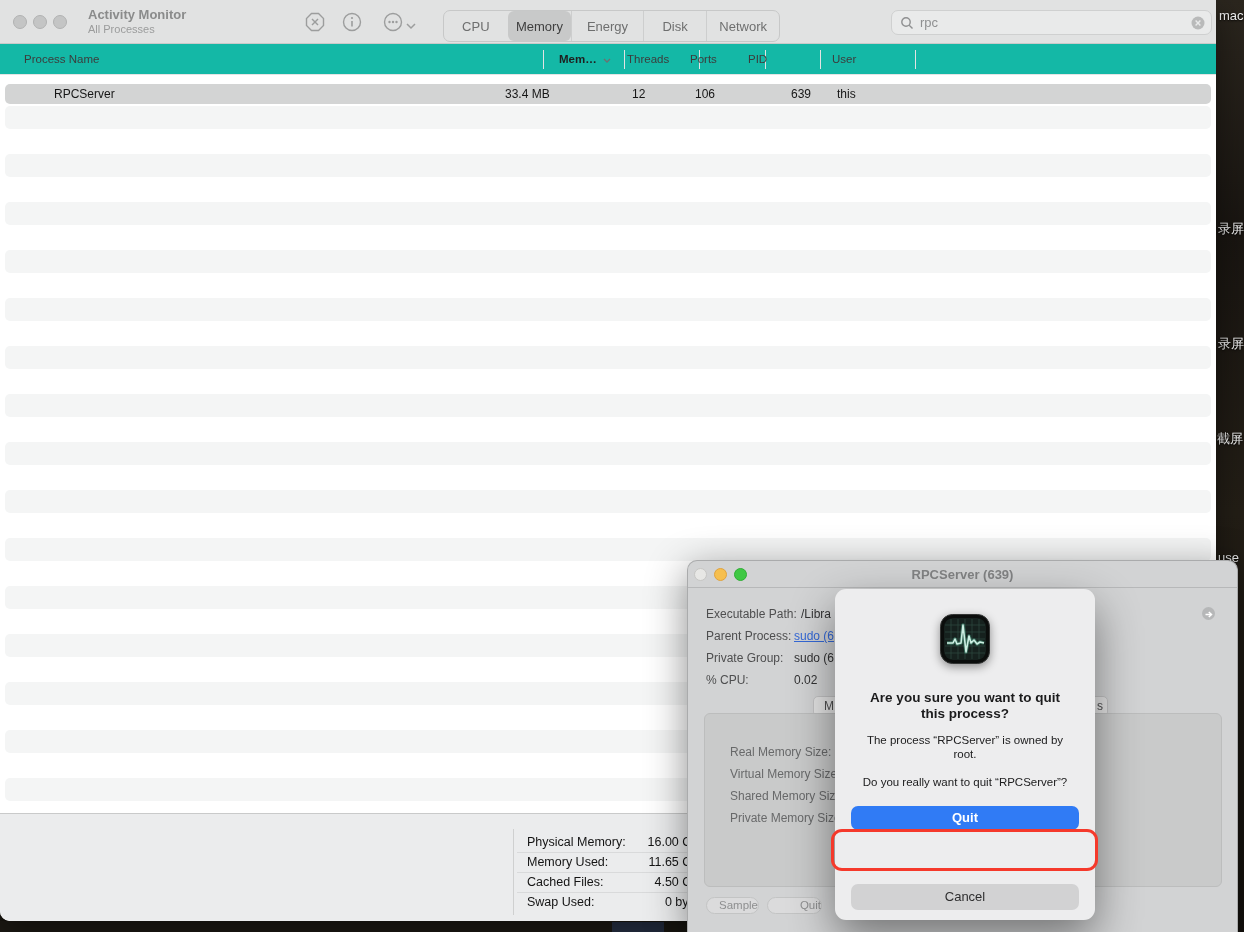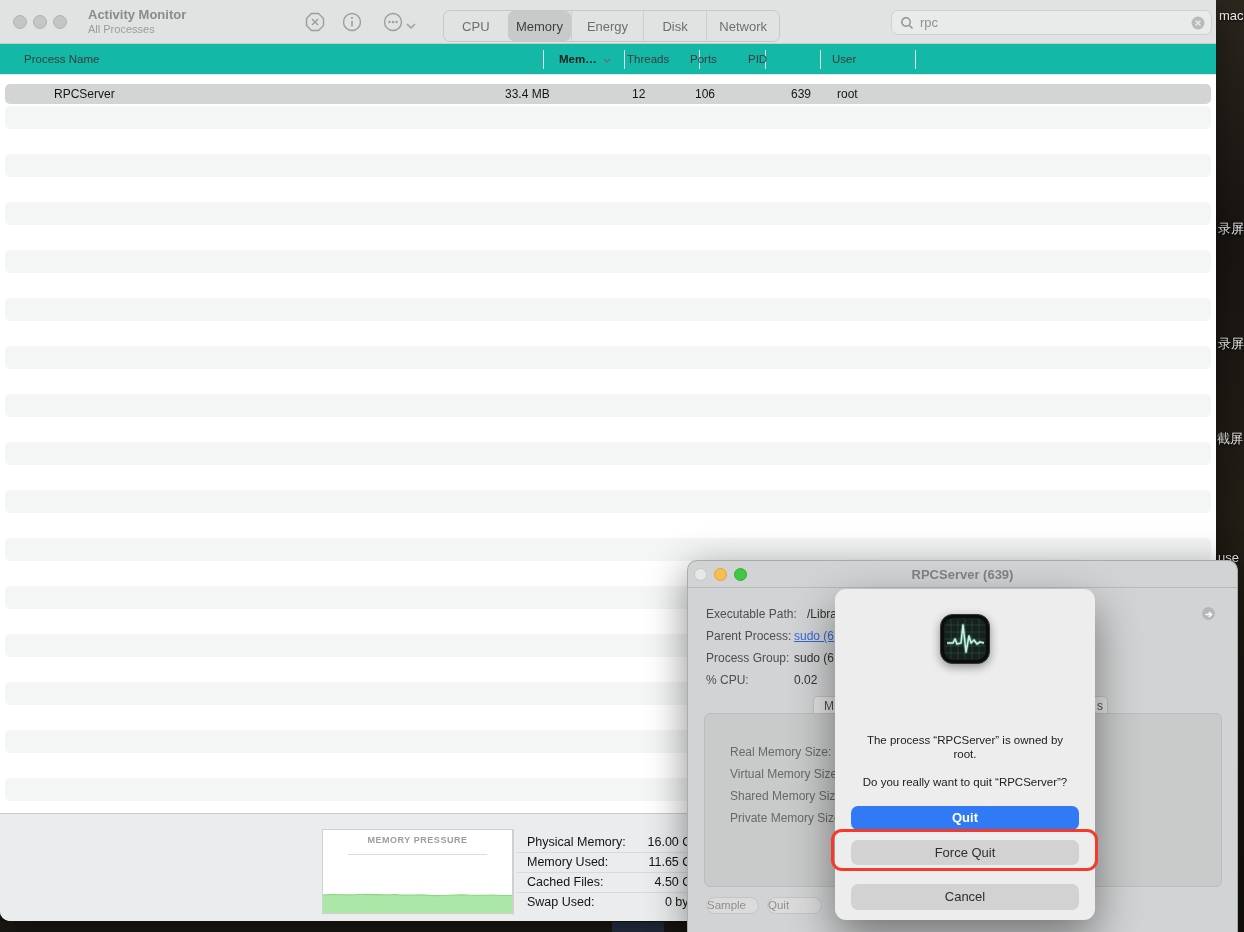--- a/index.html
+++ b/index.html
@@ -55,21 +55,21 @@
   .ins-light{position:absolute;top:7px;width:13px;height:13px;border-radius:50%;}
   .ins-title{position:absolute;left:0;top:0;width:100%;text-align:center;line-height:27px;font-size:13px;font-weight:bold;color:#828384;}
   .ins-label{position:absolute;font-size:12px;color:#4e4e4f;line-height:20px;white-space:nowrap;}
   .ins-value{position:absolute;font-size:12px;color:#323233;line-height:20px;white-space:nowrap;}
   .ins-link{color:#3468d6;text-decoration:underline;}
   .arrow-btn{position:absolute;right:22px;top:46px;width:13px;height:13px;border-radius:50%;background:#b6b7b8;}
   .tabfrag{position:absolute;top:135px;height:21px;background:#e4e4e4;border:1px solid #c2c2c3;font-size:12px;color:#4e4e4f;line-height:19px;}
   .ins-panel{position:absolute;left:16px;top:152px;width:518px;height:174px;background:#c9caca;border:1px solid #bcbdbd;border-radius:6px;}
   .mem-label{position:absolute;left:25px;font-size:12px;color:#68696a;line-height:20px;white-space:nowrap;}
   .pill-btn{position:absolute;top:336px;height:17px;border-radius:9px;background:#dbdbdc;border:1px solid #c3c4c4;
-    font-size:11.5px;color:#8e8f90;text-align:left;line-height:15px;}
+    font-size:11.5px;color:#8e8f90;text-align:right;line-height:15px;}
 
   
   #dialog{position:absolute;left:835px;top:589px;width:260px;height:331px;background:#ededee;border-radius:11px;
     z-index:30;box-shadow:0 18px 45px rgba(0,0,0,.45);}
   .dlg-icon{position:absolute;left:105px;top:25px;width:50px;height:50px;filter:drop-shadow(0 3px 5px rgba(0,0,0,.4));}
   .dlg-title{position:absolute;left:0;top:101px;width:100%;padding:0 26px;text-align:center;font-size:13.5px;font-weight:bold;color:#1b1b1c;line-height:16px;}
   .dlg-body{position:absolute;left:0;width:100%;padding:0 28px;text-align:center;font-size:11.5px;color:#202021;line-height:14px;}
   .dlg-q{position:absolute;left:0;top:187px;width:100%;padding:0 10px;text-align:center;font-size:11.5px;color:#202021;}
   .dlg-btn{position:absolute;left:16px;width:228px;border-radius:7px;text-align:center;font-size:13px;}
   #btn-quit{top:217px;height:24px;background:#307bf5;color:#fff;font-weight:bold;line-height:24px;}
@@ -171,48 +171,40 @@
       <div class="hsep" style="left:915px;"></div>
     </div>
 
     <div class="rows-area">
       <div class="sel-row">
         <div class="cell" style="left:49px;">RPCServer</div>
         <div class="cell r" style="left:500px;width:112px;">33.4 MB</div>
         <div class="cell r" style="left:627px;width:60px;">12</div>
         <div class="cell r" style="left:690px;width:60px;">106</div>
         <div class="cell r" style="left:748px;width:60px;padding-left:38px;">639</div>
-        <div class="cell" style="left:832px;">root</div>
+        <div class="cell" style="left:832px;">this</div>
       </div>
       <div class="stripe" style="top:31px;"></div>
       <div class="stripe" style="top:79px;"></div>
       <div class="stripe" style="top:127px;"></div>
       <div class="stripe" style="top:175px;"></div>
       <div class="stripe" style="top:223px;"></div>
       <div class="stripe" style="top:271px;"></div>
       <div class="stripe" style="top:319px;"></div>
       <div class="stripe" style="top:367px;"></div>
       <div class="stripe" style="top:415px;"></div>
       <div class="stripe" style="top:463px;"></div>
       <div class="stripe" style="top:511px;"></div>
       <div class="stripe" style="top:559px;"></div>
       <div class="stripe" style="top:607px;"></div>
       <div class="stripe" style="top:655px;"></div>
       <div class="stripe" style="top:703px;"></div>
     </div>
 
     <div class="footer">
-      <div class="pressure-box">
-        <div class="pressure-title">MEMORY PRESSURE</div>
-        <div class="pressure-line"></div>
-        <svg style="position:absolute;left:0;bottom:0;" width="189" height="22" viewBox="0 0 189 22">
-          <path d="M0,4 C12,2.5 24,5 36,3.5 C48,2.5 60,5 72,3.5 C84,5 96,3 108,4.5 C120,5.5 132,3 144,4 C156,5 168,3.5 180,4.5 L189,4.5 L189,22 L0,22 Z" fill="#abe7a6"></path>
-          <path d="M0,4 C12,2.5 24,5 36,3.5 C48,2.5 60,5 72,3.5 C84,5 96,3 108,4.5 C120,5.5 132,3 144,4 C156,5 168,3.5 180,4.5 L189,4.5" fill="none" stroke="#8bd884" stroke-width="1.2"></path>
-        </svg>
-      </div>
       <div class="vdiv"></div>
 
       <div class="stat-label" style="top:18px;">Physical Memory:</div>
       <div class="stat-value" style="top:18px;">16.00 G</div>
       <div class="stat-sep" style="top:38px;"></div>
       <div class="stat-label" style="top:38px;">Memory Used:</div>
       <div class="stat-value" style="top:38px;">11.65 G</div>
       <div class="stat-sep" style="top:58px;"></div>
       <div class="stat-label" style="top:58px;">Cached Files:</div>
       <div class="stat-value" style="top:58px;">4.50 G</div>
@@ -224,24 +216,24 @@
 
   <div id="inspector">
     <div class="ins-titlebar">
       <div class="ins-light" style="left:6px;background:#e7e7e5;border:1px solid #c6c6c4;"></div>
       <div class="ins-light" style="left:26px;background:#f6bf4f;border:1px solid #e0a33e;"></div>
       <div class="ins-light" style="left:46px;background:#3fc844;border:1px solid #2fae35;"></div>
       <div class="ins-title">RPCServer (639)</div>
     </div>
 
     <div class="ins-label" style="left:18px;top:43px;">Executable Path:</div>
-    <div class="ins-value" style="left:119px;top:43px;">/Libra</div>
+    <div class="ins-value" style="left:113px;top:43px;">/Libra</div>
     <div class="ins-label" style="left:18px;top:65px;">Parent Process:</div>
     <div class="ins-value ins-link" style="left:106px;top:65px;">sudo (6</div>
-    <div class="ins-label" style="left:18px;top:87px;">Process Group:</div>
+    <div class="ins-label" style="left:18px;top:87px;">Private Group:</div>
     <div class="ins-value" style="left:106px;top:87px;">sudo (6</div>
     <div class="ins-label" style="left:18px;top:109px;">% CPU:</div>
     <div class="ins-value" style="left:106px;top:109px;">0.02</div>
 
     <div class="arrow-btn">
       <svg width="13" height="13" viewBox="0 0 13 13">
           <line x1="3.5" y1="6.5" x2="9" y2="6.5" stroke="#fff" stroke-width="1.5"></line>
           <polyline points="6.8,4 9.5,6.5 6.8,9" fill="none" stroke="#fff" stroke-width="1.5"></polyline>
         </svg>
     </div>
@@ -272,22 +264,22 @@
           <line x1="39" y1="5" x2="39" y2="45"></line>
         <line x1="5" y1="11" x2="45" y2="11"></line>
           <line x1="5" y1="18" x2="45" y2="18"></line>
           <line x1="5" y1="25" x2="45" y2="25"></line>
           <line x1="5" y1="32" x2="45" y2="32"></line>
           <line x1="5" y1="39" x2="45" y2="39"></line>
       </g>
       <polyline points="7,29 13,29 15,25 17,30 21,29 23,11 26,38 29,22 31,29 34,26 37,30 40,28 44,29" fill="none" stroke="#56b796" stroke-width="3.5" opacity="0.45" stroke-linejoin="round"></polyline>
       <polyline points="7,29 13,29 15,25 17,30 21,29 23,11 26,38 29,22 31,29 34,26 37,30 40,28 44,29" fill="none" stroke="#cdeee2" stroke-width="1.6" stroke-linejoin="round"></polyline>
     </svg>
+    <div class="dlg-title">Are you sure you want to quit this process?</div>
     <div class="dlg-body" style="top:144px;">The process “RPCServer” is owned by root.</div>
     <div class="dlg-q">Do you really want to quit “RPCServer”?</div>
     <div class="dlg-btn" id="btn-quit">Quit</div>
-    <div class="dlg-btn" id="btn-force">Force Quit</div>
     <div class="dlg-btn" id="btn-cancel">Cancel</div>
   </div>
 
   <div id="annotation"></div>
 
 </div>
 
 </body></html>

